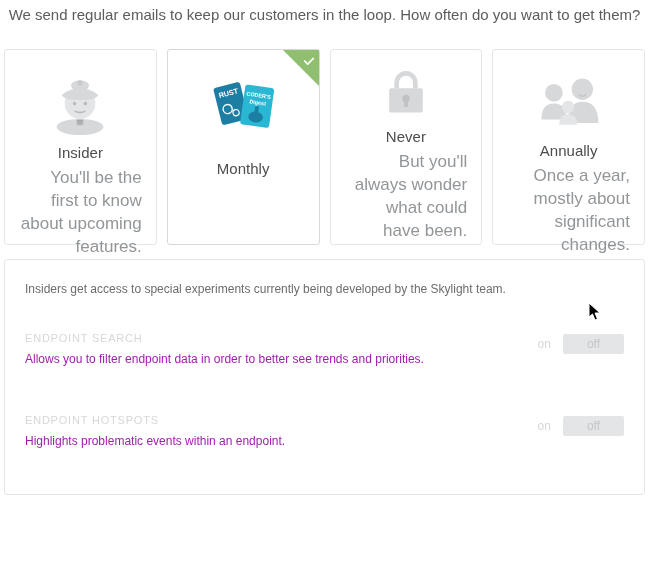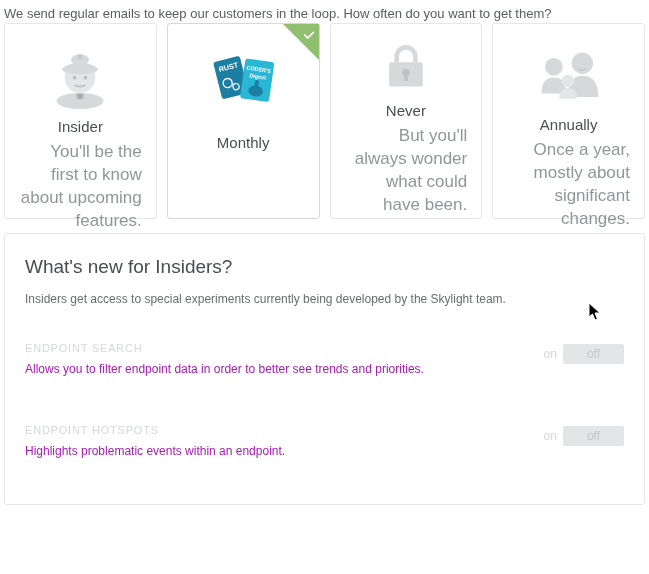--- a/index.html
+++ b/index.html
@@ -6,21 +6,21 @@
   body {
     font-family: -apple-system, BlinkMacSystemFont, "Segoe UI", Helvetica, Arial, sans-serif;
     background: #ffffff;
     width: 649px;
     height: 574px;
     overflow: hidden;
     color: #6a6c6e;
     font-size: 13px;
   }
   .page { padding: 6px 4px; }
-  .intro { font-size: 13px; color: #5a5c5e; margin-bottom: 2px; }
+  .intro { font-size: 15px; color: #5a5c5e; margin-bottom: 26px; text-align: center; }
   .cards { display: flex; gap: 10px; }
   .card {
     position: relative;
     flex: 1 1 0;
     border: 1px solid #e6e6e6;
     border-radius: 3px;
     height: 196px;
     padding: 14px 10px 10px 10px;
     display: flex;
     flex-direction: column;
@@ -50,21 +50,21 @@
     border-radius: 3px;
     padding: 22px 20px 18px 20px;
   }
   .panel-title { font-size: 19px; color: #4a4c4e; font-weight: 400; margin-bottom: 14px; }
   .panel-sub { font-size: 12px; color: #6a6c6e; margin-bottom: 36px; }
   .feature { display: flex; justify-content: space-between; align-items: flex-start; margin-bottom: 48px; }
   .feature:last-of-type { margin-bottom: 28px; }
   .feature-left { flex: 1; }
   .feature-name { font-size: 11px; letter-spacing: 0.8px; color: #d6d7d8; text-transform: uppercase; margin-bottom: 8px; }
   .feature-desc { font-size: 12px; color: #a21caf; }
-  .toggle { display: flex; align-items: flex-start; margin-top: 2px; }
+  .toggle { display: flex; align-items: flex-start; gap: 6px; margin-top: 2px; }
   .toggle-on { font-size: 12px; color: #d6d7d8; padding: 3px 6px; }
   .toggle-off { font-size: 12px; background: #e4e5e6; color: #c4c6c8; padding: 3px 24px; border-radius: 2px; }
   .feedback { font-size: 12.5px; color: #cfd1d3; }
   .feedback a { color: #b5e0ec; text-decoration: none; }
   .cursor {
     position: absolute;
     left: 588px; top: 302px;
     width: 14px; height: 20px;
     pointer-events: none;
   }
@@ -148,21 +148,20 @@
           <path d="M34 64 Q34 52 44 52 Q54 52 54 64 Z" fill="#e3e5e7"></path>
         </svg>
       </div>
       <div class="card-title">Annually</div>
       <div class="card-desc">Once a year, mostly about significant changes.</div>
     </div>
 
   </div>
 
   <div class="panel">
-    <h2 class="panel-title">What's new for Insiders?</h2>
     <p class="panel-sub">Insiders get access to special experiments currently being developed by the Skylight team.</p>
 
     <div class="feature">
       <div class="feature-left">
         <div class="feature-name">ENDPOINT SEARCH</div>
         <div class="feature-desc">Allows you to filter endpoint data in order to better see trends and priorities.</div>
       </div>
       <div class="toggle">
         <span class="toggle-on">on</span>
         <span class="toggle-off">off</span>

